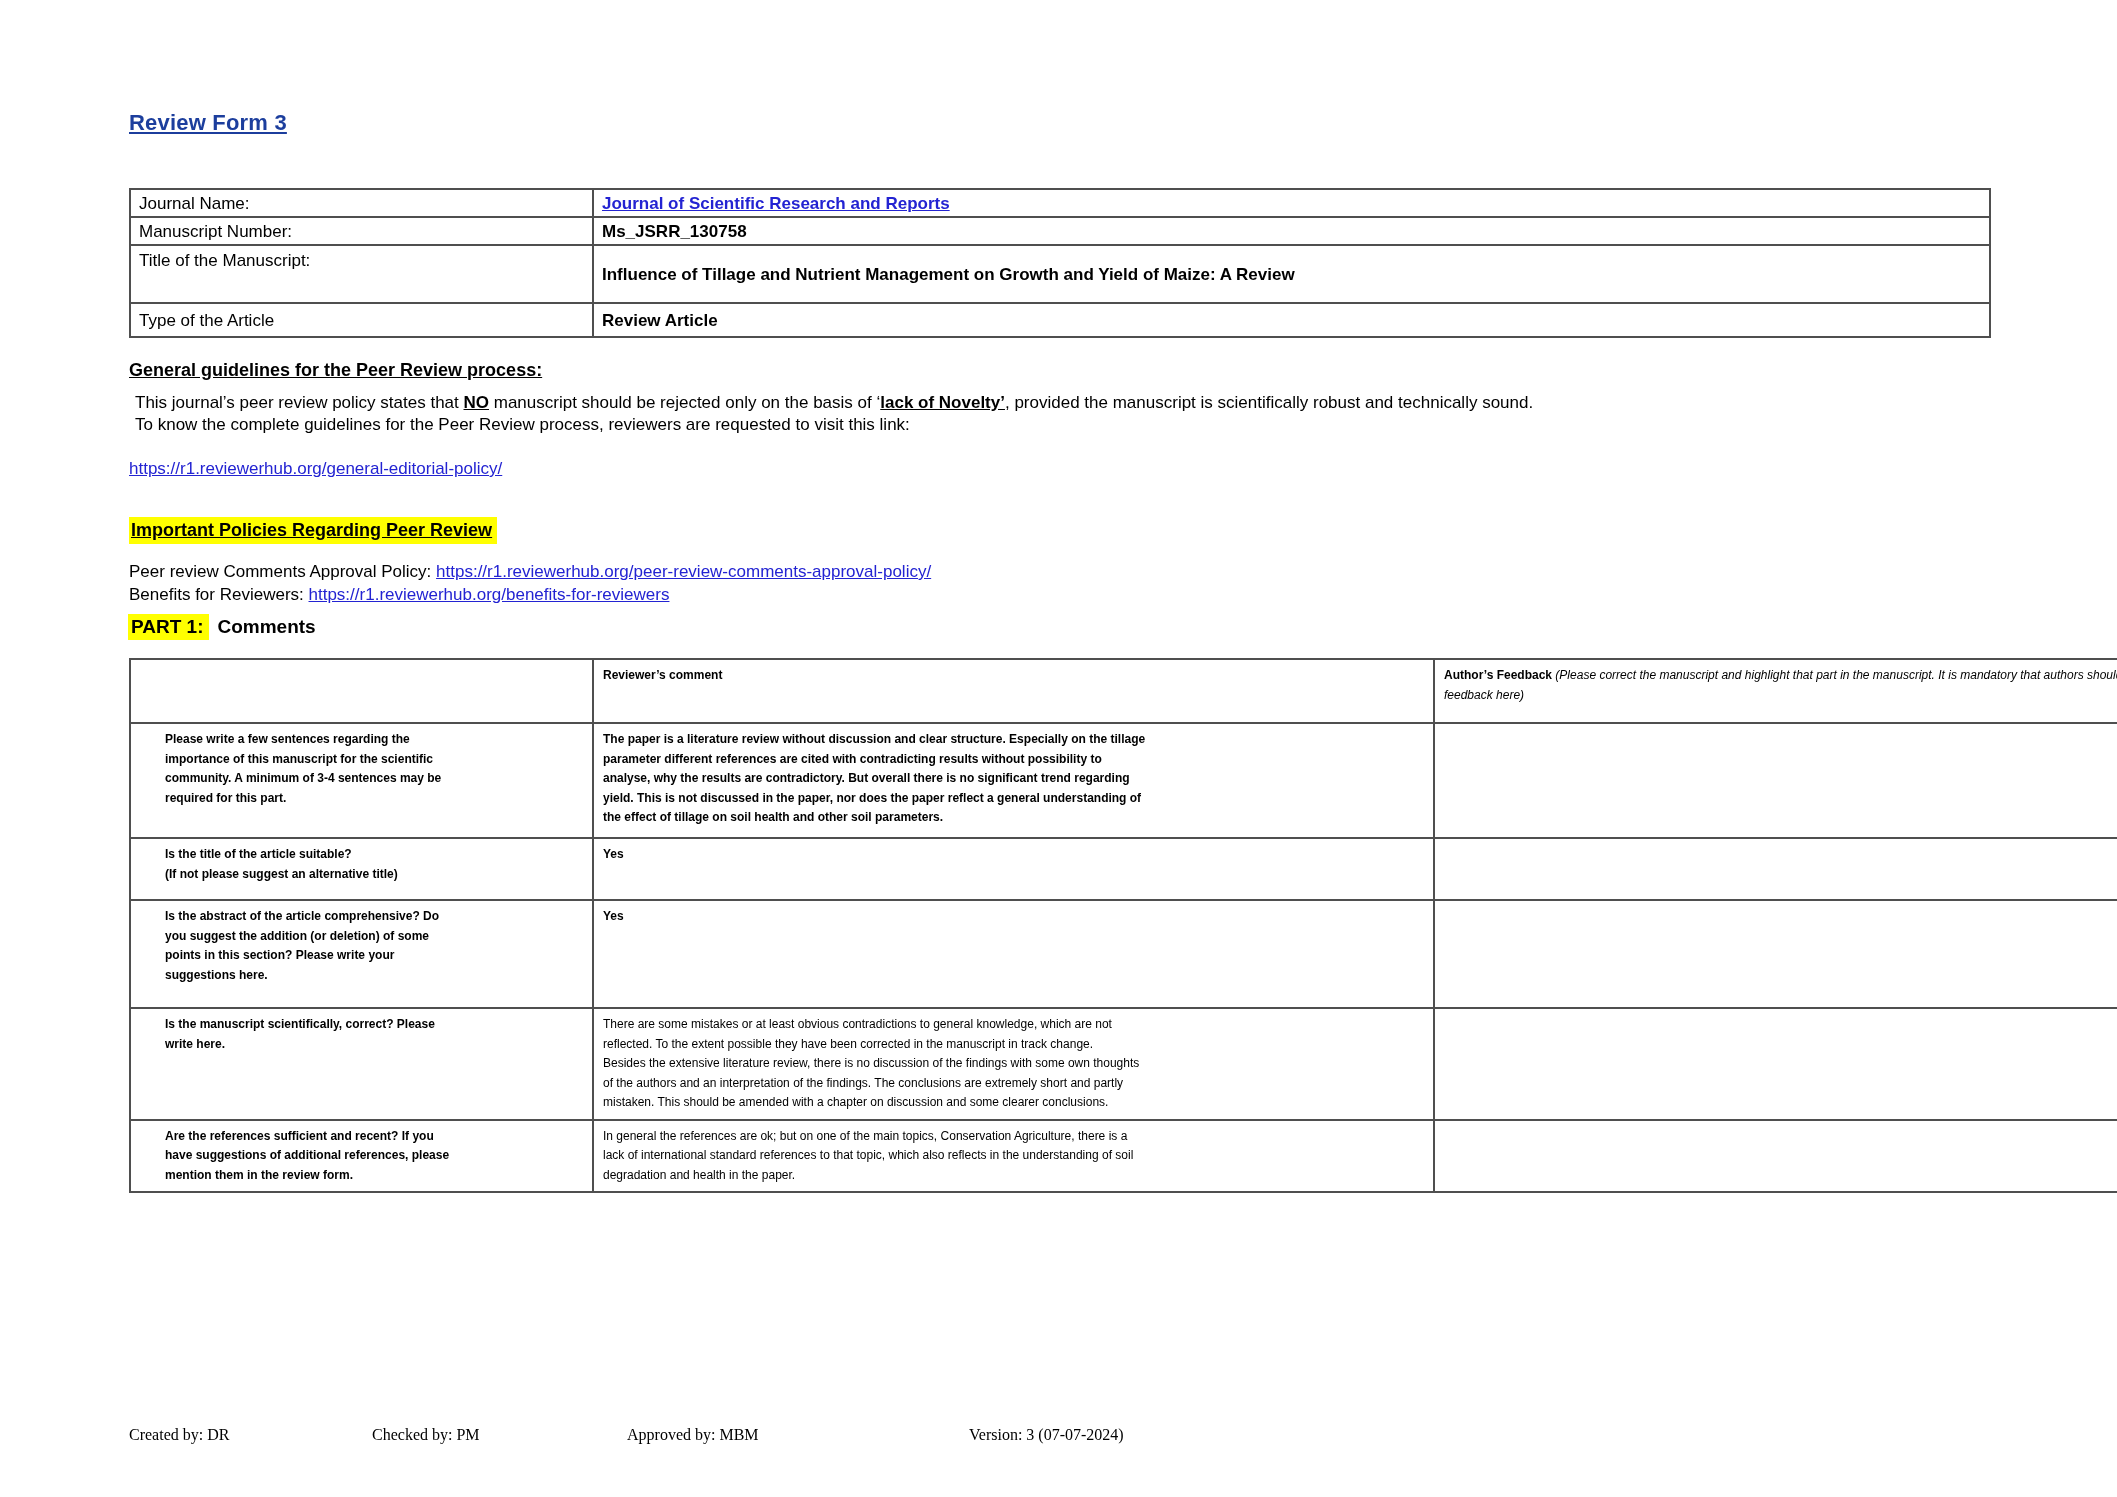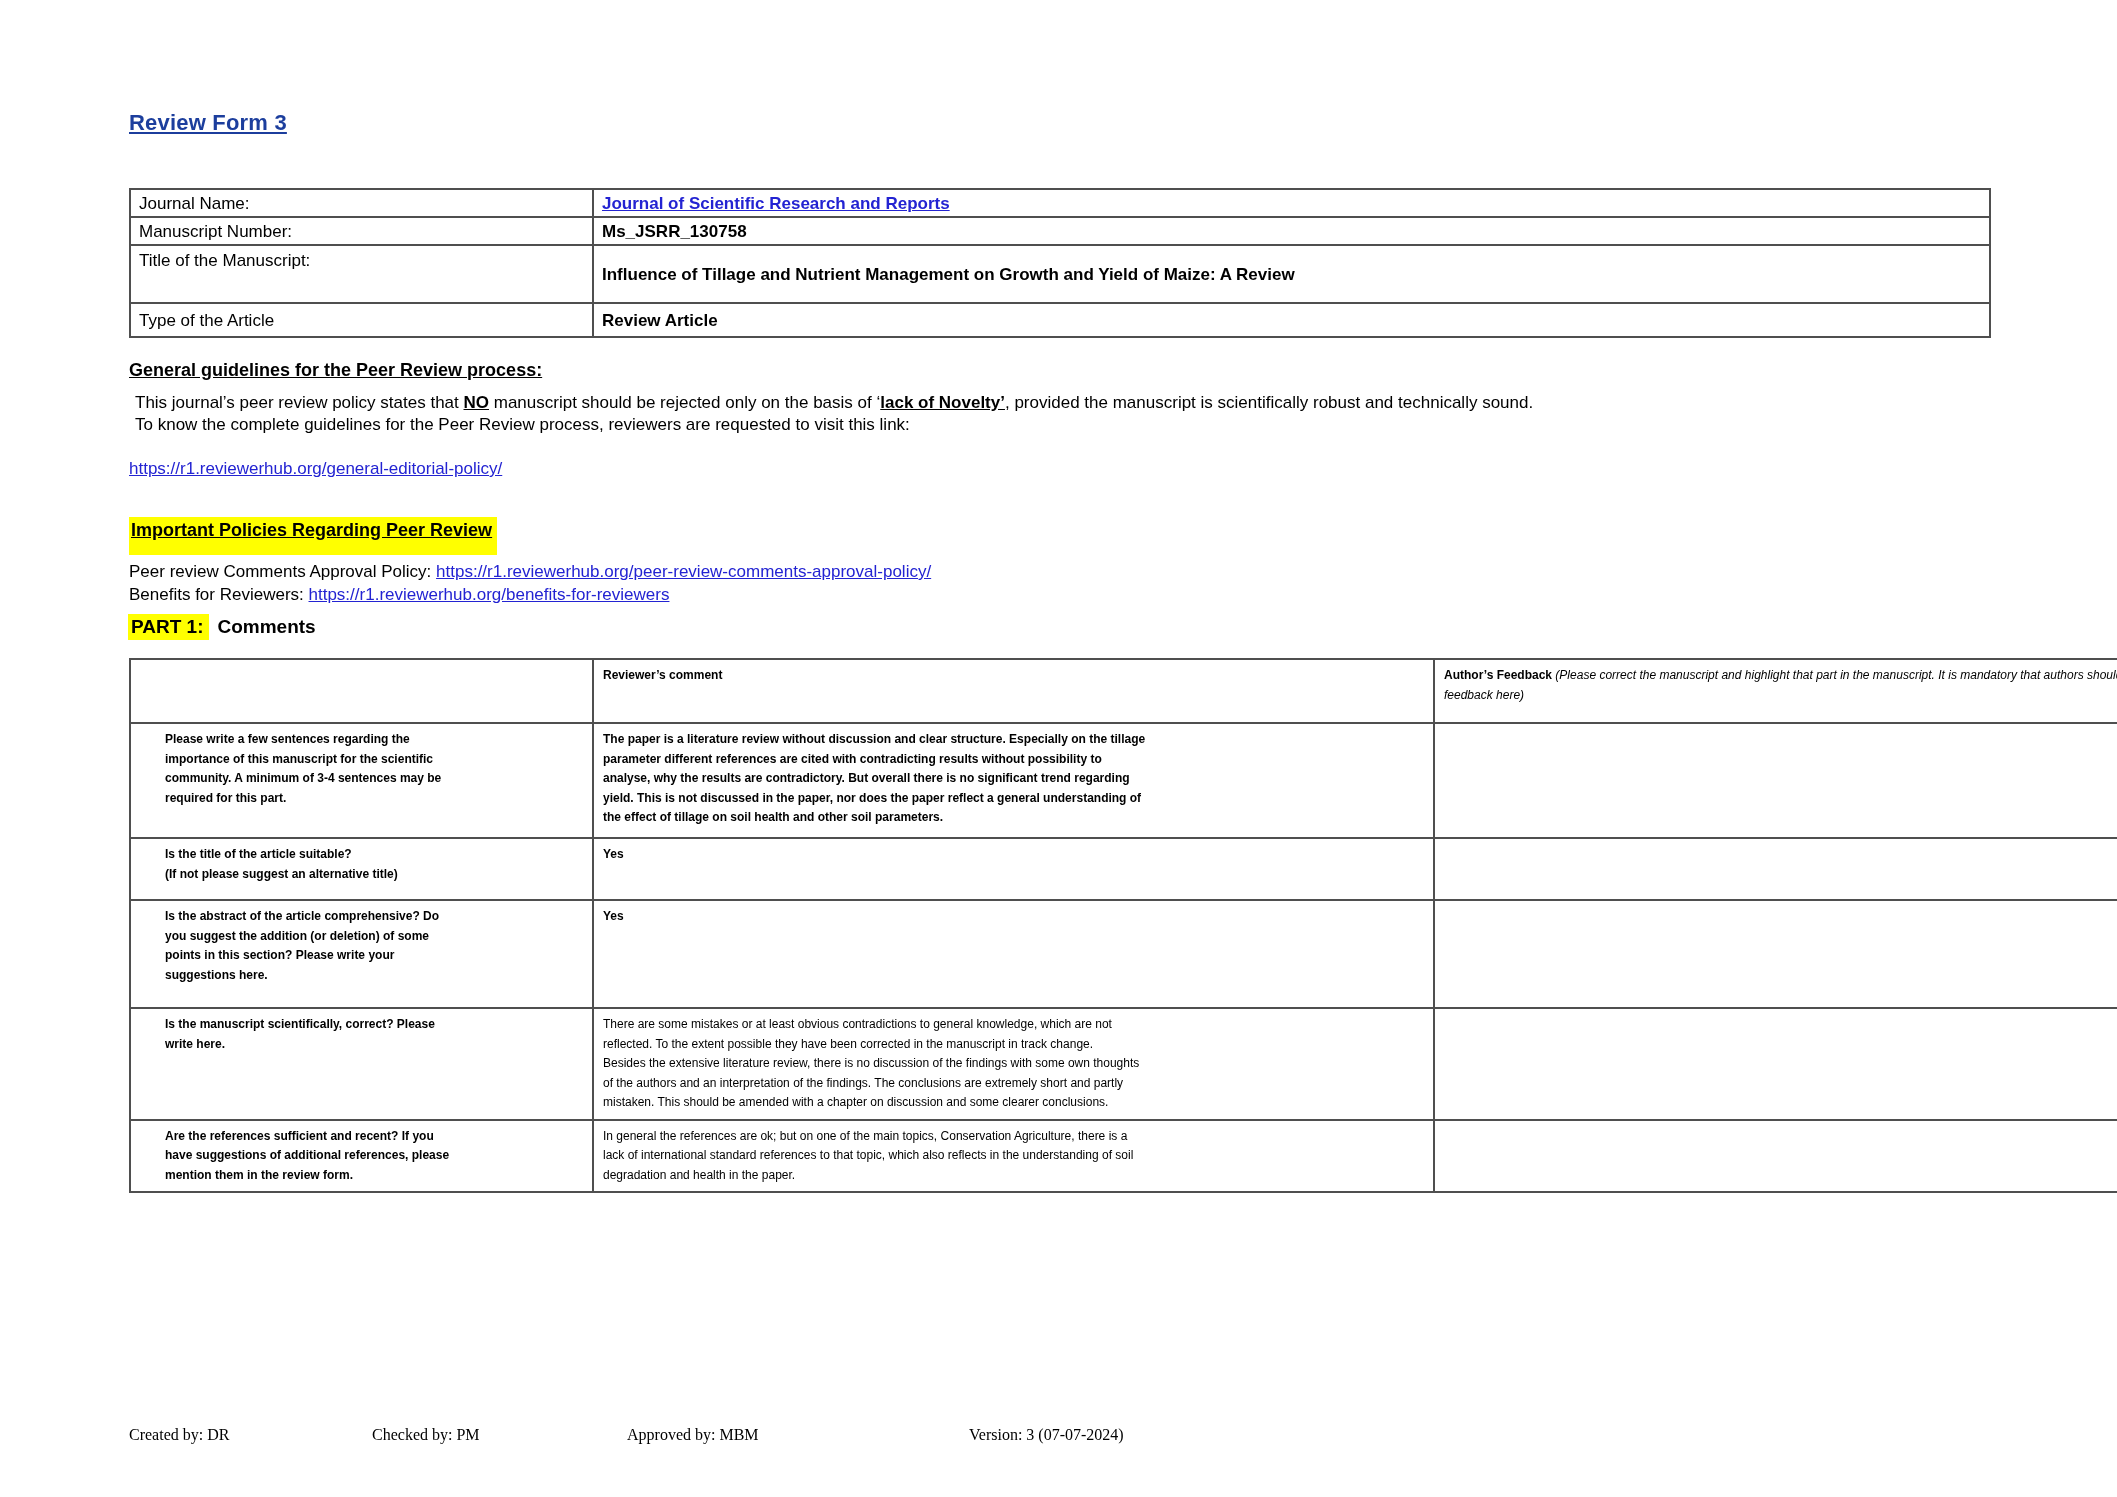--- a/index.html
+++ b/index.html
@@ -51,21 +51,21 @@
     left:135px; top:392px; width:1780px;
     font-size:17px; line-height:22px;
   }
   .bu { font-weight:bold; text-decoration:underline; }
   #guidelines-link { left:129px; top:459px; font-size:17px; }
   a.link { color:var(--link_blue); text-decoration:underline; cursor:pointer; }
 
   #policies-heading {
     left:129px; top:517px;
     background:var(--highlight);
-    padding:2px 5px 14px 2px;
+    padding:2px 5px 3px 2px;
   }
   #policies-lines {
     left:129px; top:560px;
     font-size:17px; line-height:23px;
   }
 
   #part1-line { left:128px; top:616px; font-size:19px; font-weight:bold; }
   #part1-line .part-label {
     background:var(--highlight);
     padding:2px 6px 3px 3px;

